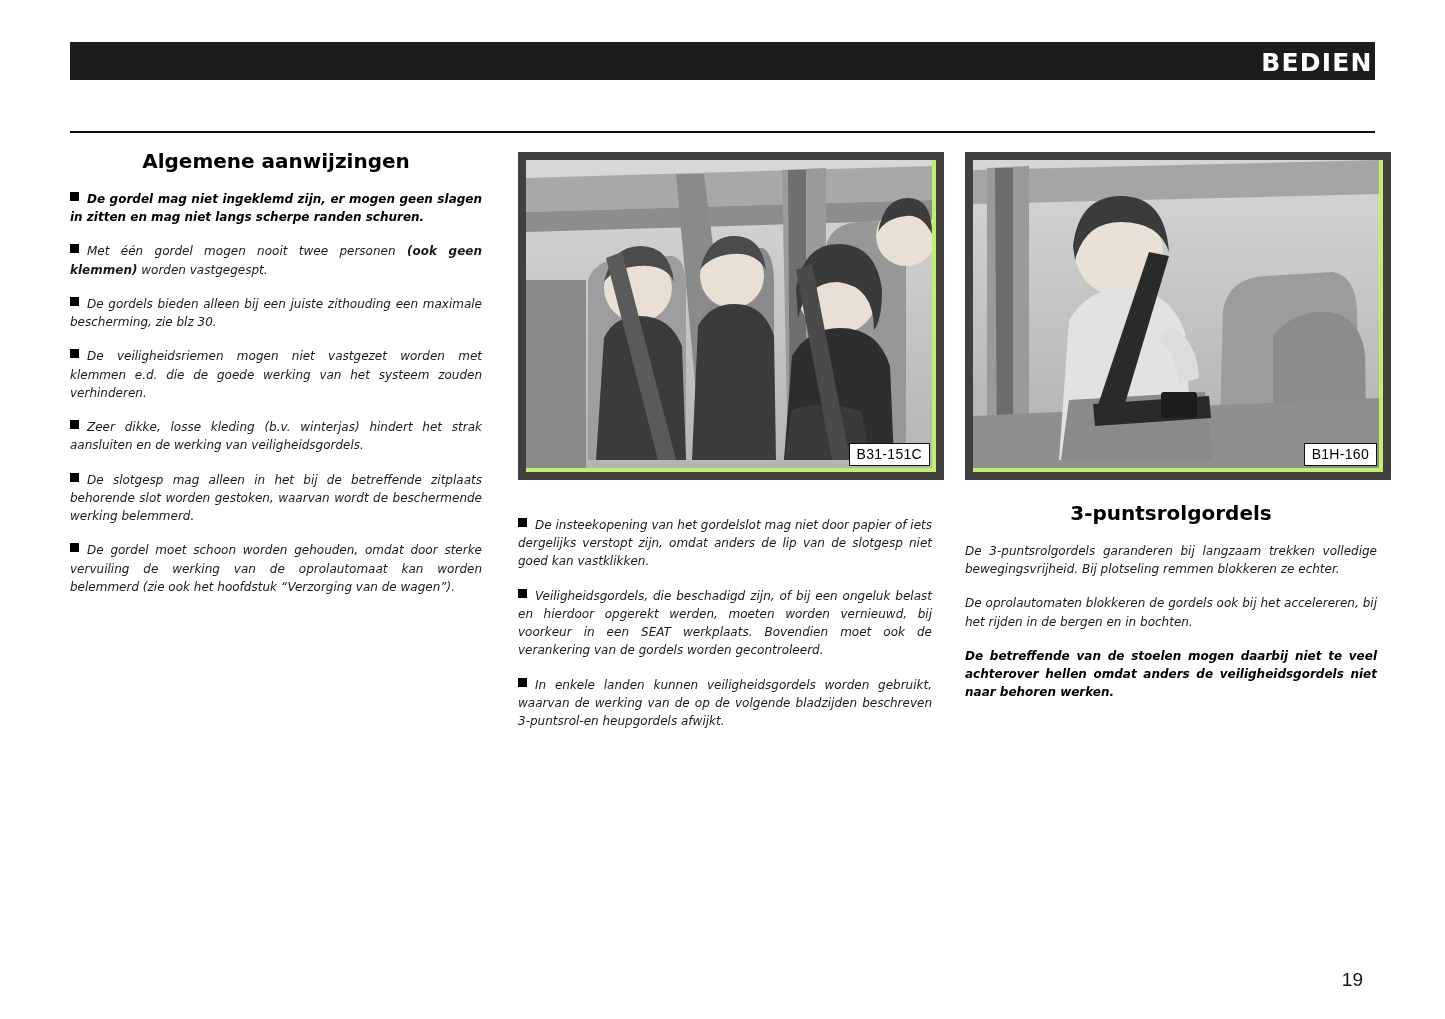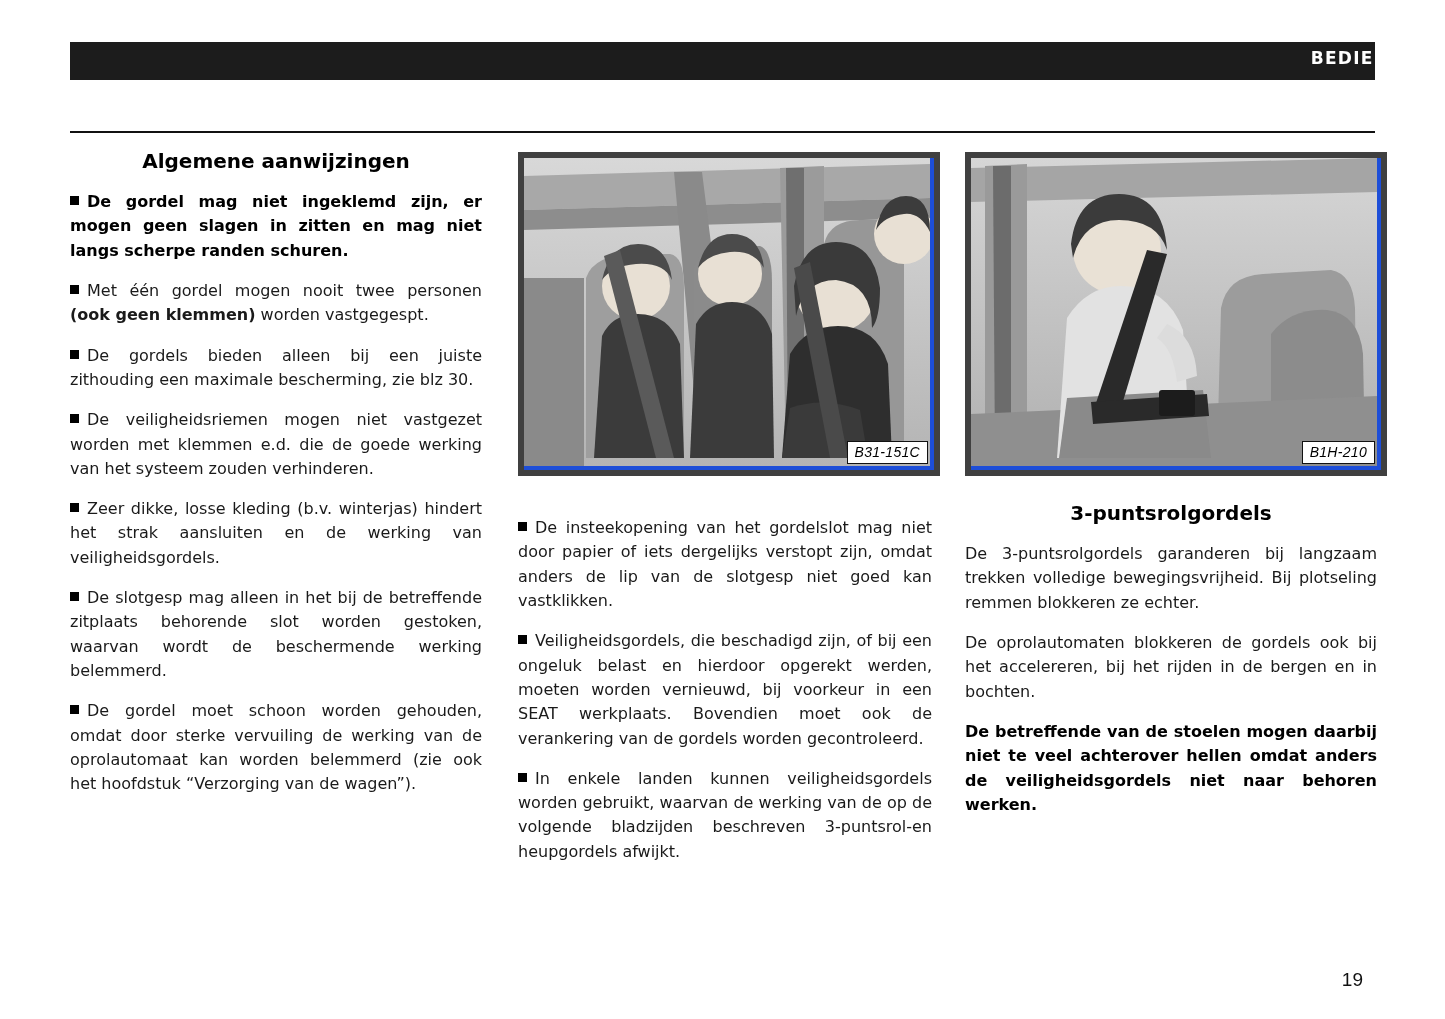--- a/index.html
+++ b/index.html
@@ -29,21 +29,21 @@
     top: 42px;
     width: 1305px;
     height: 38px;
     background: #1c1c1c;
   }
   .header-title {
     position: absolute;
     right: 18px;
     top: 48px;
     color: #ffffff;
-    font-size: 17px;
+    font-size: 25px;
     font-weight: bold;
     letter-spacing: 1.2px;
   }
   .rule {
     position: absolute;
     left: 70px;
     top: 131px;
     width: 1305px;
     height: 2px;
     background: #111111;
@@ -58,47 +58,47 @@
 
   h2.section-title {
     font-size: 20px;
     font-weight: bold;
     margin: 0 0 18px 0;
     line-height: 1.1;
     text-align: center;
   }
 
   p.para {
-    font-size: 16px;
+    font-size: 12px;
     line-height: 1.52;
     margin: 0 0 16px 0;
     text-align: justify;
     color: #1a1a1a;
+    font-style: italic;
   }
   p.para.bold {
     font-weight: bold;
     color: #000;
   }
   .bullet {
     display: inline-block;
     width: 9px;
     height: 9px;
     background: #000;
     margin-right: 8px;
     vertical-align: 2px;
   }
   .inline-bold { font-weight: bold; }
 
   
   .figure {
     position: absolute;
-    border: 6px solid #404040;
+    border: 8px solid #404040;
     overflow: hidden;
-    background: #1d4ed8;
-    font-style: italic;
+    background: #bef264;
   }
   #fig-1 { left: 518px; top: 152px; width: 410px; height: 312px; }
   #fig-2 { left: 965px; top: 152px; width: 410px; height: 312px; }
 
   .fig-caption {
     position: absolute;
     right: 6px;
     bottom: 6px;
     background: #ffffff;
     border: 1.5px solid #111;
@@ -217,21 +217,21 @@
       <path d="M96,240 L232,232 L240,300 L88,300 Z" fill="#8a8a8a"></path>
 
       <path d="M196,96 L150,250 L124,248 L176,92 Z" fill="#2a2a2a"></path>
 
       <path d="M120,244 L236,236 L238,258 L122,266 Z" fill="#2a2a2a"></path>
 
       <rect x="188" y="232" width="36" height="26" rx="3" fill="#1c1c1c"></rect>
 
       <path d="M196,166 Q224,178 226,218 L206,224 Q202,190 186,180 Z" fill="#dcdcdc"></path>
     </svg>
-    <div class="fig-caption">B1H-210</div>
+    <div class="fig-caption">B1H-160</div>
   </div>
 
   <div class="col-2-text">
     <div id="col2-body">
         <p class="para"><span class="bullet"></span><span>De insteekopening van het gordelslot mag niet door papier of iets dergelijks verstopt zijn, omdat anders de lip van de slotgesp niet goed kan vastklikken.</span></p>
         <p class="para"><span class="bullet"></span><span>Veiligheidsgordels, die beschadigd zijn, of bij een ongeluk belast en hierdoor opgerekt werden, moeten worden vernieuwd, bij voorkeur in een SEAT werkplaats. Bovendien moet ook de verankering van de gordels worden gecontroleerd.</span></p>
         <p class="para"><span class="bullet"></span><span>In enkele landen kunnen veiligheidsgordels worden gebruikt, waarvan de werking van de op de volgende bladzijden beschreven 3-puntsrol-en heupgordels afwijkt.</span></p>
       </div>
   </div>
 

